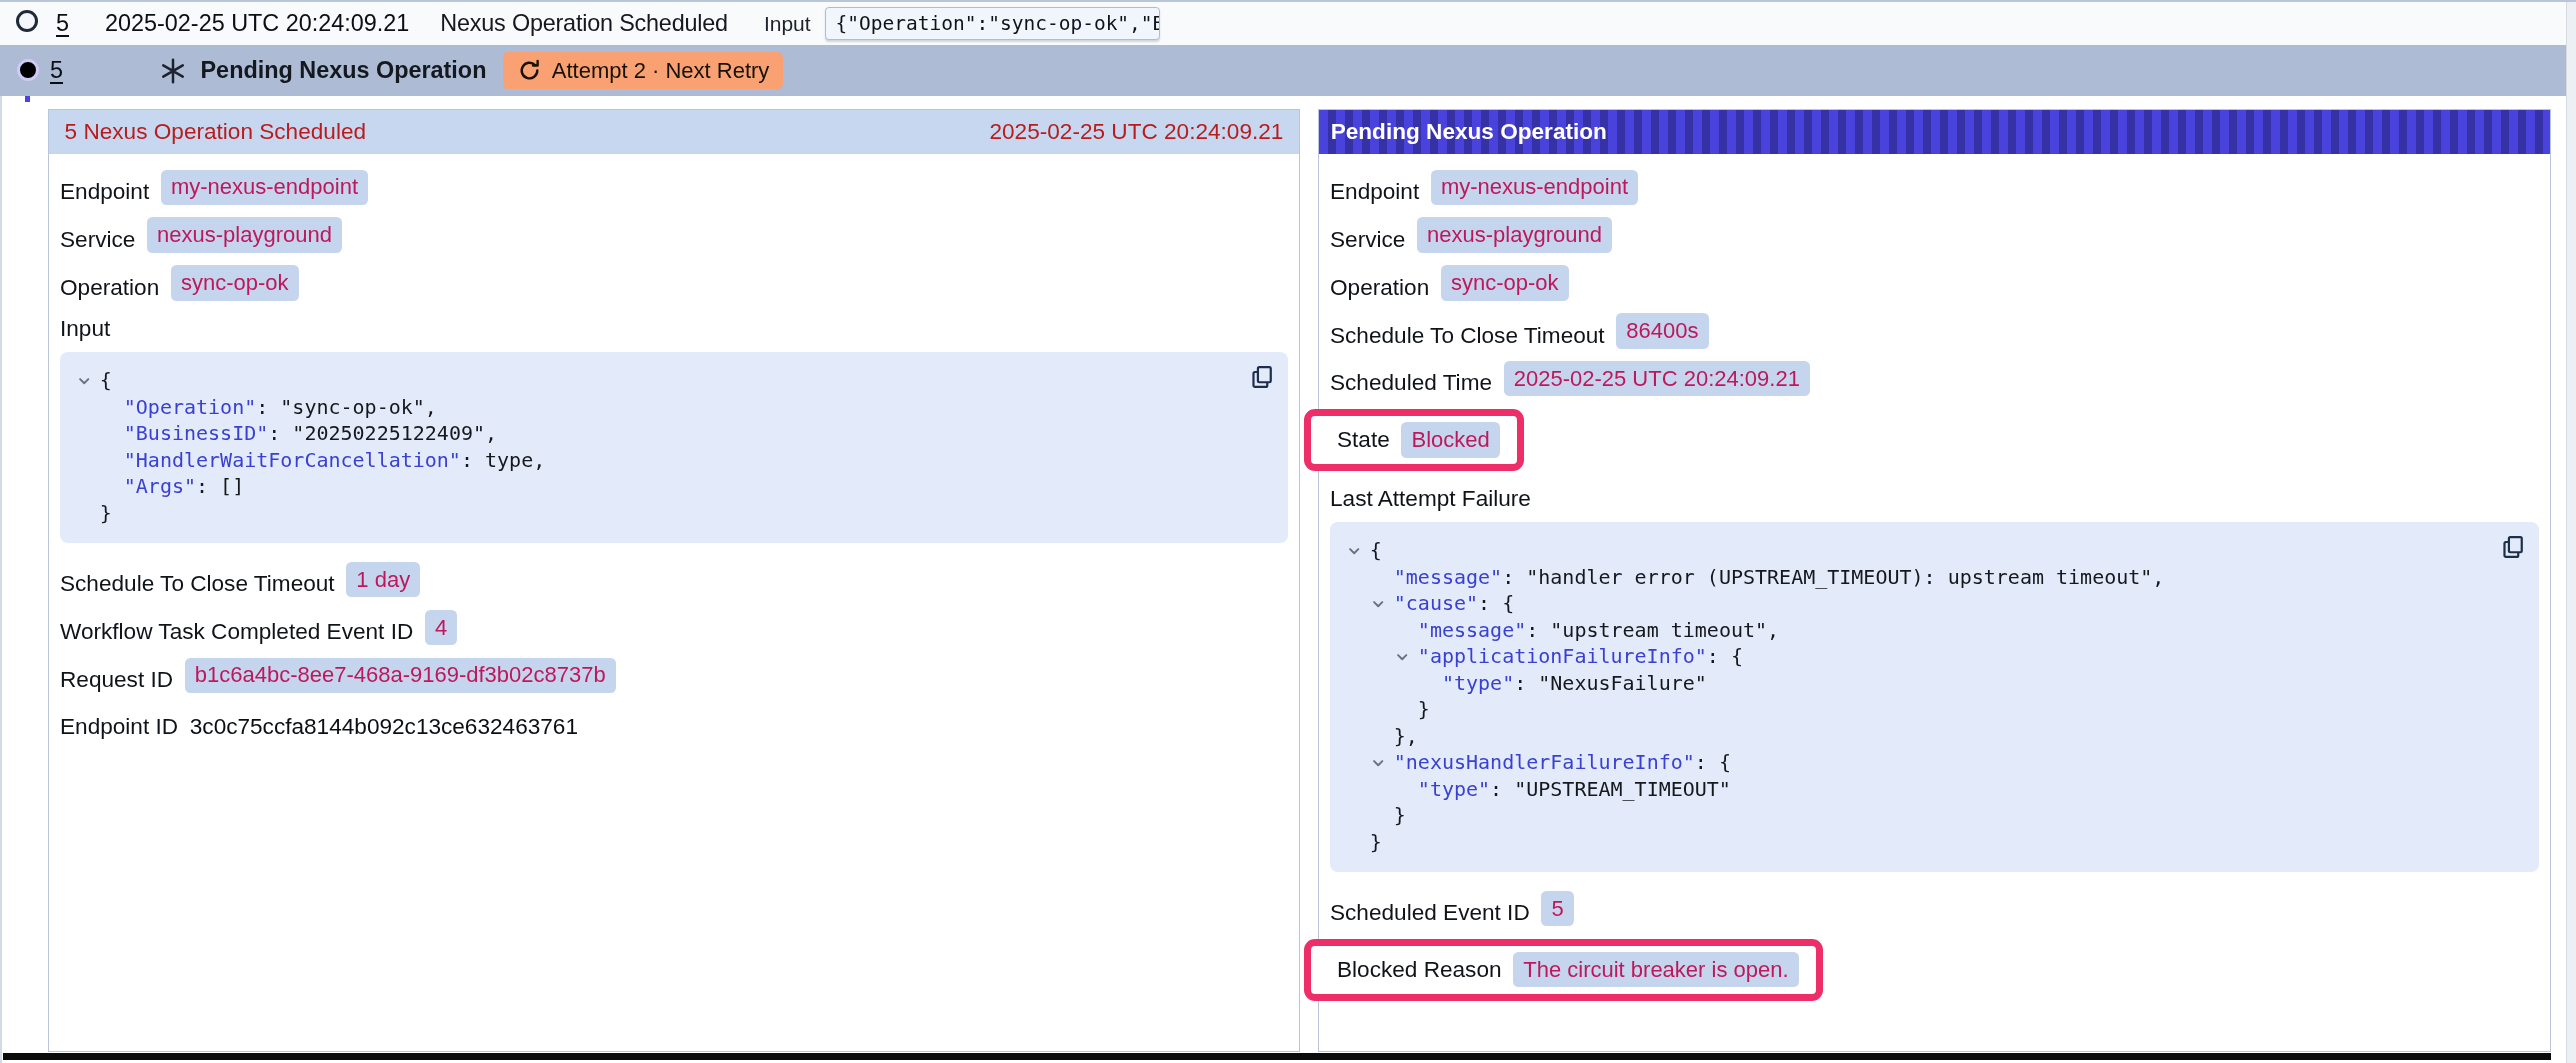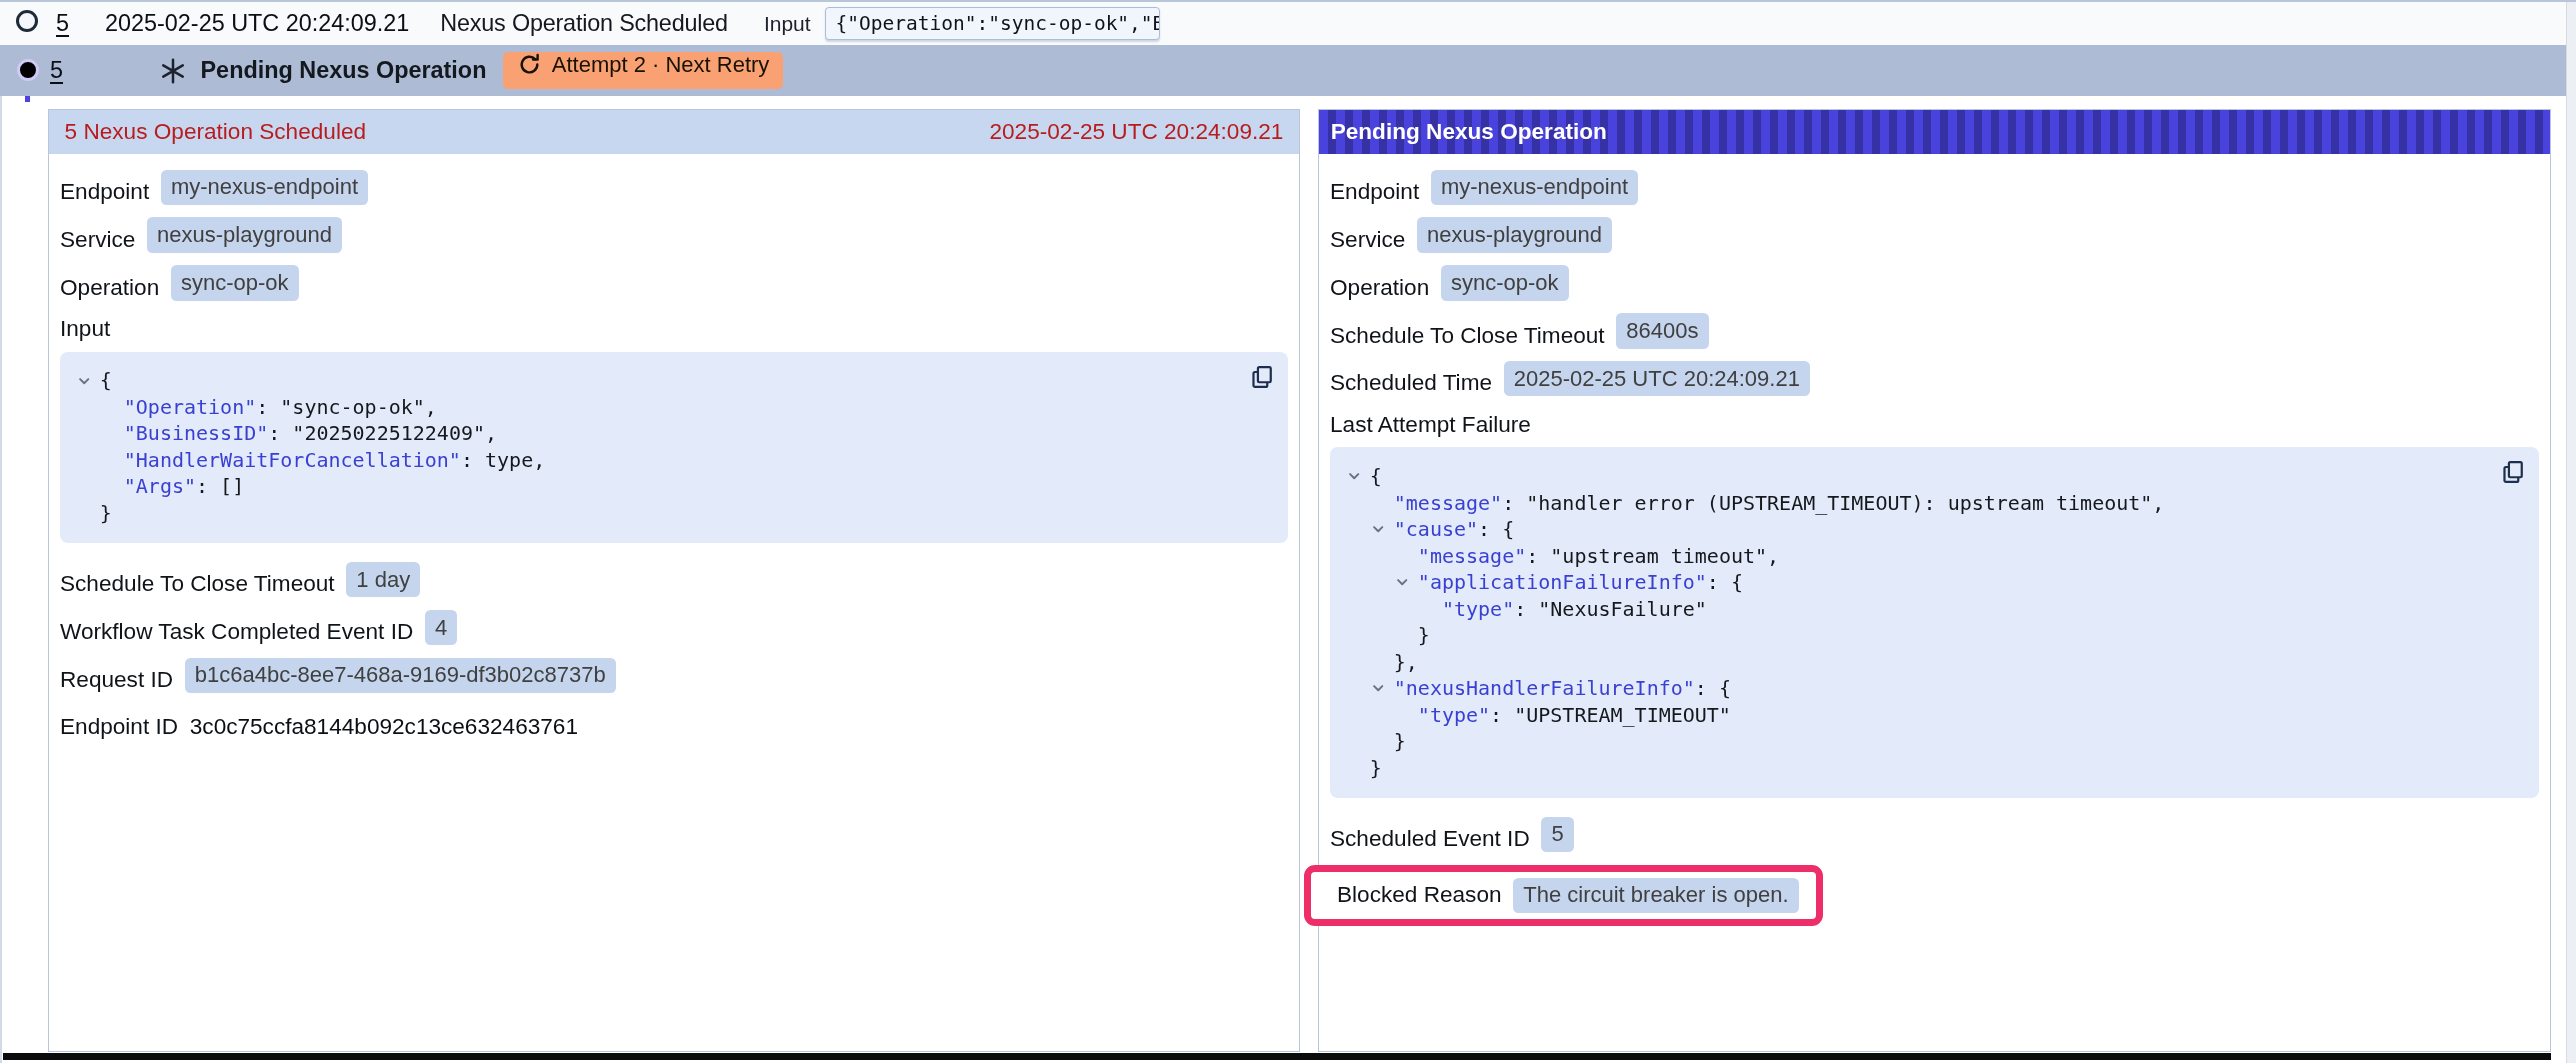--- a/index.html
+++ b/index.html
@@ -44,37 +44,37 @@
   .input-chip{margin-left:14px;height:33px;display:flex;align-items:center;padding:0 10px;
     background:#F1F6FD;border:1.6px solid #A9BCD9;border-radius:3.9px;box-shadow:0 1.6px 1.6px rgba(90,110,140,.25);
     font-family:"DejaVu Sans Mono",monospace;font-size:19.5px;color:#10131a;white-space:nowrap;overflow:hidden;max-width:335px;cursor:pointer}
 
   
   .pending-row{position:absolute;left:0;top:45px;right:10px;height:51px;background:var(--row2-bg);
     display:flex;align-items:center;font-size:23.4px;cursor:pointer}
   .pending-row .id-link{margin-left:50px;color:#0b0e14;text-decoration:underline;text-underline-offset:3.9px}
   .pending-row .ast{margin-left:95px;display:flex;align-items:center}
   .pending-row .title{margin-left:12.5px;font-weight:700}
-  .retry-badge{margin-left:17px;height:37px;display:flex;align-items:flex-start;gap:10px;padding:0 13.3px;
+  .retry-badge{margin-left:17px;height:37px;display:flex;align-items:center;gap:10px;padding:0 13.3px;
     background:var(--retry-badge-bg);border-radius:5.5px;font-size:22px;color:#181205}
 
   
   .panel{position:absolute;top:109px;background:#fff;border:1.6px solid var(--panel-border);overflow:visible}
   .panel.left{left:48px;width:1252px;height:943px}
   .panel.right{left:1318px;width:1233px;height:943px}
   .panel-header{height:44px;display:flex;align-items:center;justify-content:space-between;
     padding:0 15.6px;font-size:22.6px;color:#b91c1c;background:var(--panel-header-bg)}
   .panel-header.striped{background:repeating-linear-gradient(90deg,var(--stripe-light) 0 8.6px,var(--stripe-dark) 8.6px 17px);
     color:#fff;font-weight:600;justify-content:flex-start;padding:0 11.7px}
   .panel-body{padding:3.1px 11px 0 11px}
 
   .field-row{display:flex;align-items:flex-end;gap:11.7px;min-height:34px;margin:12.5px 0;font-size:22.6px}
   .field-row.hl-row{margin:3.9px 0}
   .field-label{color:#101419;white-space:nowrap}
-  .field-badge{background:var(--badge-bg);border-radius:5.5px;padding:4.7px 10px;font-size:22px;color:#404040;white-space:nowrap}
+  .field-badge{background:var(--badge-bg);border-radius:5.5px;padding:4.7px 10px;font-size:22px;color:#be185d;white-space:nowrap}
   .field-link{font-size:22.6px;color:#0b0e14;text-underline-offset:4.7px;cursor:pointer}
   .hl-box{display:inline-flex;align-items:center;gap:11.7px;background:#fff;
     border:7px solid var(--highlight-pink);border-radius:11px;
     padding:6.2px 17px 6.2px 26.5px;margin-left:-26.5px;position:relative;z-index:6}
 
   .section-label{font-size:22.6px;margin:15.6px 0 9.4px 0;color:#101419}
 
   .code-block{position:relative;background:var(--code-bg);border-radius:7.8px;
     padding:15.6px 55px 17px 15.6px;margin:0 0 18.7px 0;
     font-family:"DejaVu Sans Mono",monospace;font-size:20px;line-height:26.5px;color:#15181d}
@@ -206,20 +206,26 @@
             <span class="field-badge">sync-op-ok</span>
           </div>
           <div class="field-row">
             <span class="field-label">Schedule To Close Timeout</span>
             <span class="field-badge">86400s</span>
           </div>
           <div class="field-row">
             <span class="field-label">Scheduled Time</span>
             <span class="field-badge">2025-02-25 UTC 20:24:09.21</span>
           </div>
+          <div class="field-row hl-row">
+            <div class="hl-box">
+              <span class="field-label">State</span>
+              <span class="field-badge">Blocked</span>
+            </div>
+          </div>
         </div>
       <div class="section-label">Last Attempt Failure</div>
       <div class="code-block">
         <button class="copy-btn">
           <span>
             <svg width="28" height="28" viewBox="0 0 24 24" fill="none" stroke="#1E2F4D" stroke-width="1.9" stroke-linejoin="round">
               <rect x="8.5" y="3.5" width="11" height="13" rx="1.2"></rect>
               <path d="M16.5 17v2.2a1.3 1.3 0 0 1-1.3 1.3H6a1.3 1.3 0 0 1-1.3-1.3V9a1.3 1.3 0 0 1 1.3-1.3h2.2"></path>
             </svg>
           </span>

